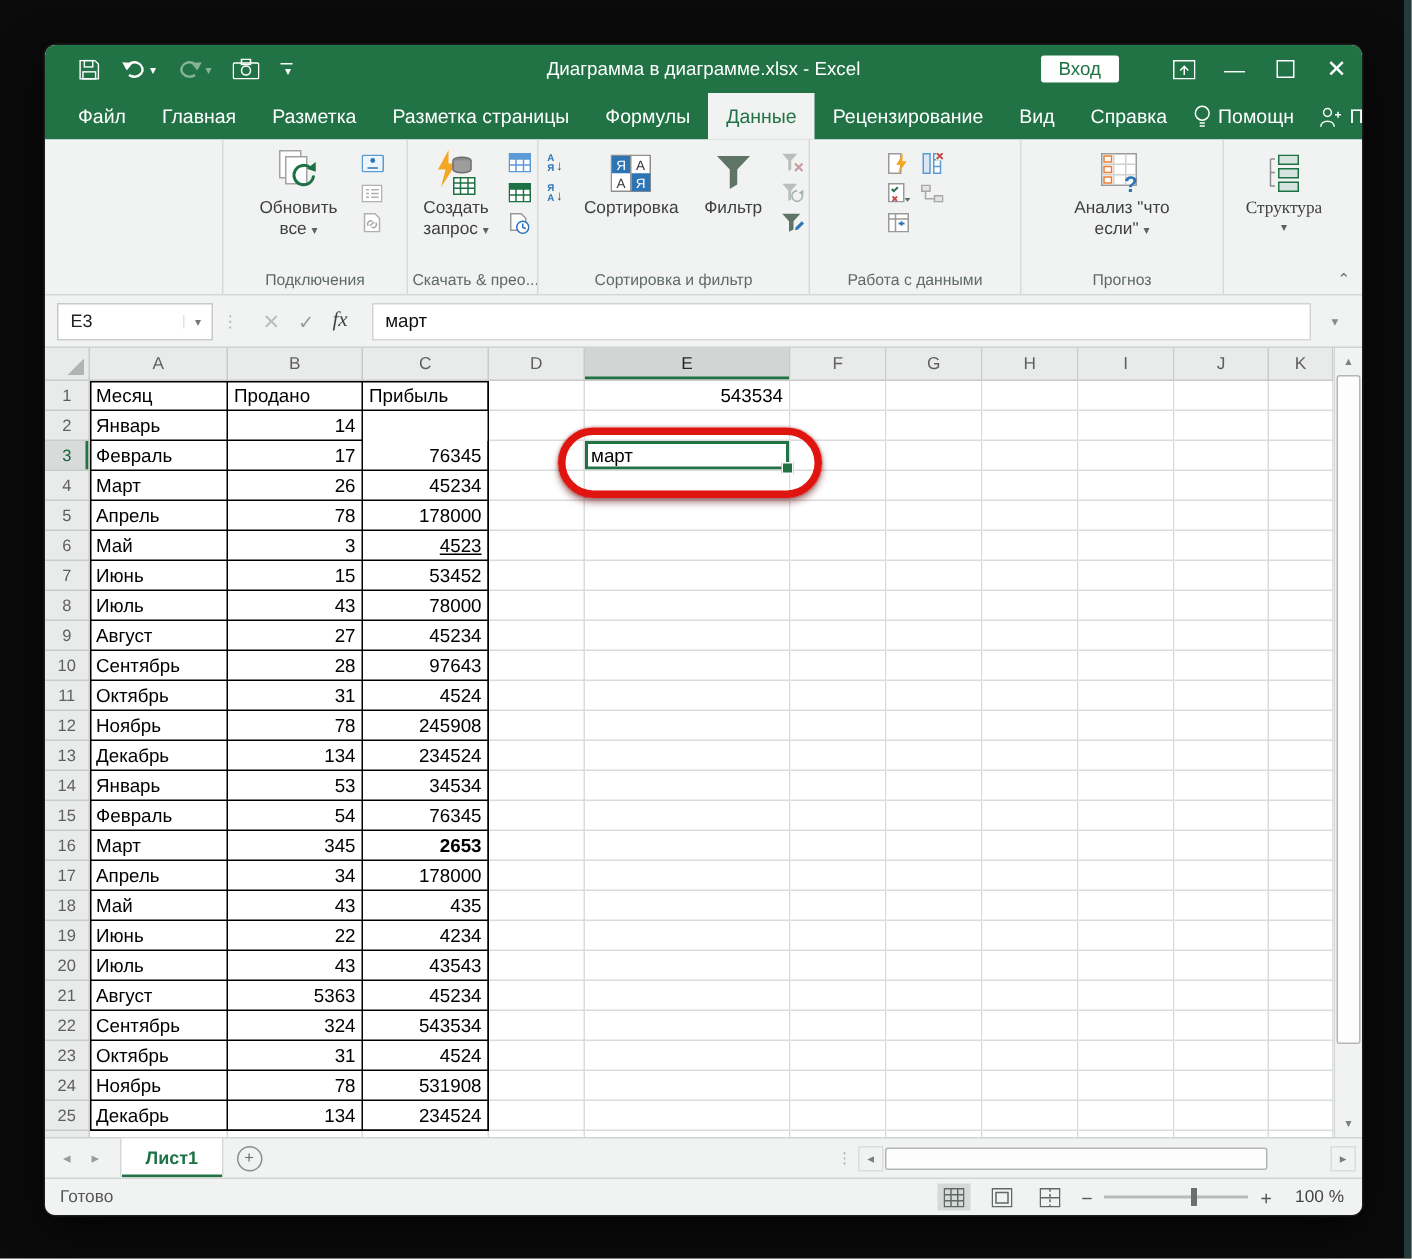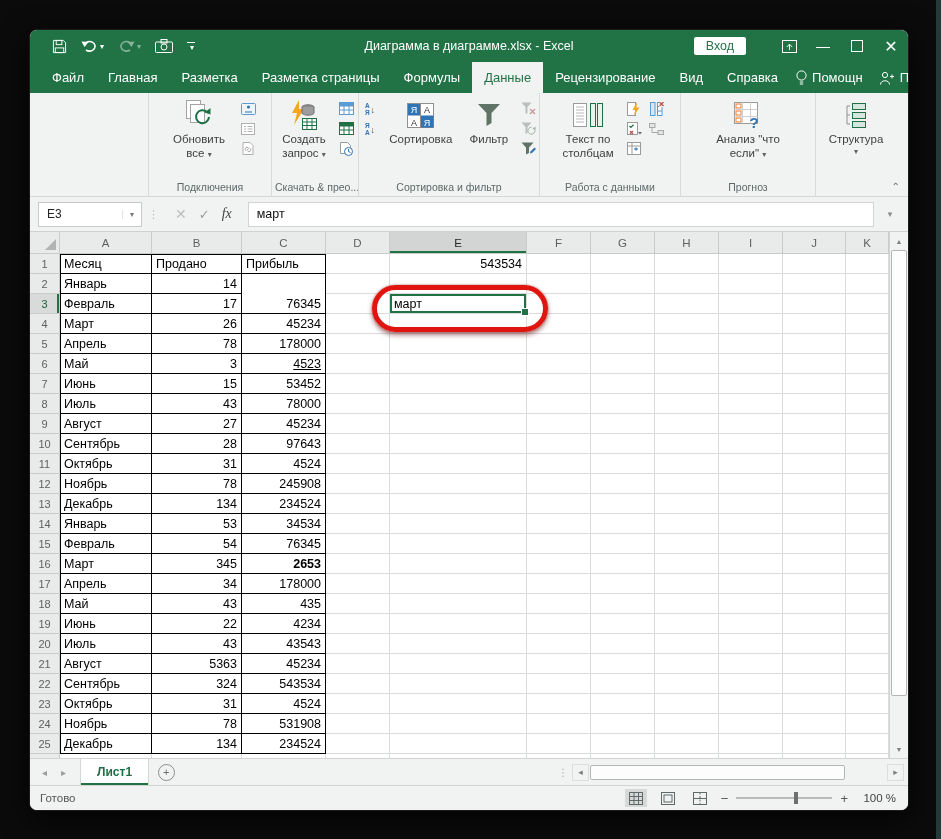--- a/index.html
+++ b/index.html
@@ -348,31 +348,20 @@
                 <path d="M9.5 9.5l4-4 1.5 1.5-4 4-2 .5z" fill="#2e75b6"></path>
               </svg>
           </span>
         </div>
       </div>
       <div class="glabel">Сортировка и фильтр</div>
     </div>
 
     <div class="rgroup" style="width:140px">
       <div class="gbody">
-        <div class="bigbtn" style="width:64px">
-          <span class="ic">
-            <svg width="30" height="28" viewBox="0 0 30 28">
-                <rect x="0.5" y="2.5" width="13" height="23" fill="#fff" stroke="#9a9a9a"></rect>
-                <path d="M3 6h8 M3 9h8 M3 12h8 M3 15h8 M3 18h8 M3 21h8" stroke="#b8b8b8"></path>
-                <rect x="17.5" y="2.5" width="5" height="23" fill="#eaf3ea" stroke="#1e7145"></rect>
-                <rect x="24.5" y="2.5" width="5" height="23" fill="#eaf3ea" stroke="#1e7145"></rect>
-              </svg>
-          </span>
-          <span class="blbl" style="width:62px">Текст по столбцам</span>
-        </div>
         <div class="smallcol">
           <span class="sic">
             <svg width="14" height="14" viewBox="0 0 14 14">
                 <rect x="0.5" y="0.5" width="8" height="13" fill="#fff" stroke="#9a9a9a"></rect>
                 <polygon points="10,0 5.5,8 8.5,8 6.5,14 12.5,5.5 9.5,5.5" fill="#f5a623"></polygon>
               </svg>
           </span>
           <span class="sic">
             <svg width="15" height="13" viewBox="0 0 15 13">
                 <rect x="0.5" y="0.5" width="10" height="12" fill="#fff" stroke="#9a9a9a"></rect>
@@ -424,21 +413,21 @@
                 <rect x="2" y="16" width="5" height="4" fill="none" stroke="#ed7d31"></rect>
                 <text x="20" y="26" font-size="15" font-weight="bold" fill="#2e75b6" text-anchor="middle" font-family="Liberation Sans">?</text>
               </svg>
           </span>
           <span class="blbl" style="width:64px"><span>Анализ "что если"</span> <span class="dd">▾</span></span>
         </div>
       </div>
       <div class="glabel">Прогноз</div>
     </div>
 
-    <div class="rgroup" style="width:80px;border-right:none;">
+    <div class="rgroup" style="width:80px;border-right:none;font-family:Liberation Serif, serif;">
       <div class="gbody">
         <div class="bigbtn" style="width:66px">
           <span class="ic">
             <svg width="26" height="25" viewBox="0 0 26 25">
                 <path d="M4 3h3 M4 3v18h3 M4 12h3" fill="none" stroke="#8f8f8f"></path>
                 <rect x="9.5" y="0.5" width="13" height="6" fill="#d6e6de" stroke="#1e7145"></rect>
                 <rect x="9.5" y="9.5" width="13" height="6" fill="#d6e6de" stroke="#1e7145"></rect>
                 <rect x="9.5" y="18.5" width="13" height="6" fill="#d6e6de" stroke="#1e7145"></rect>
               </svg>
           </span>

